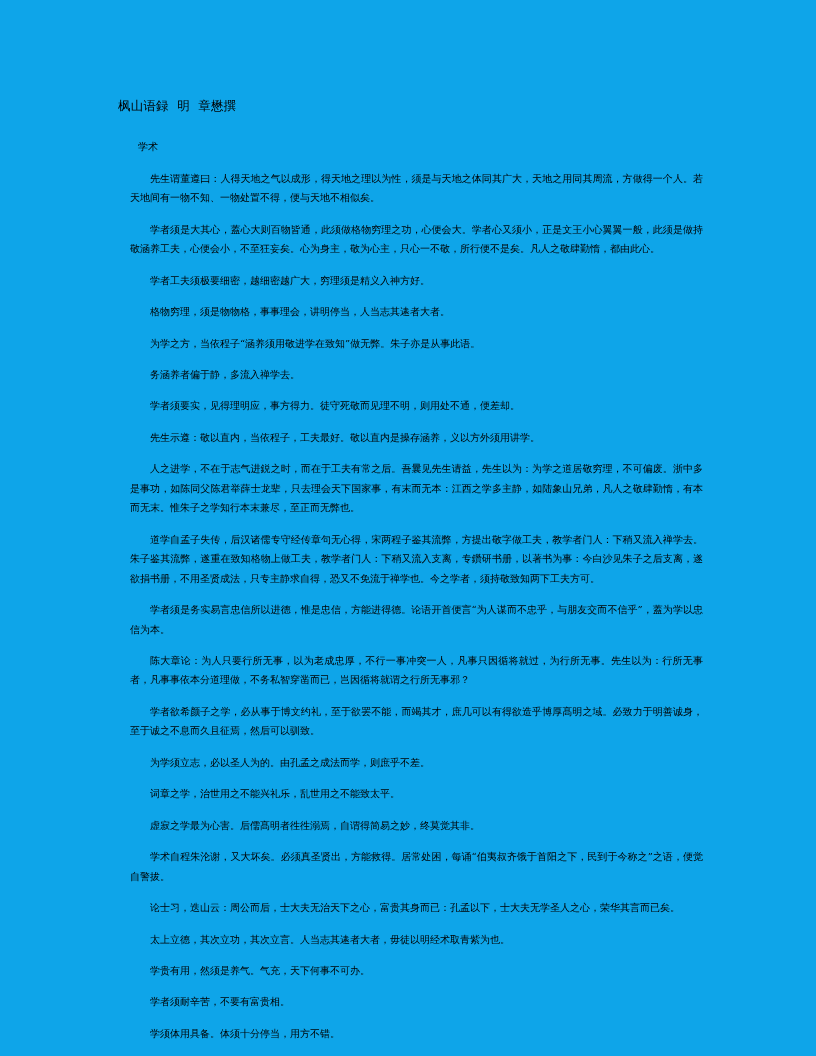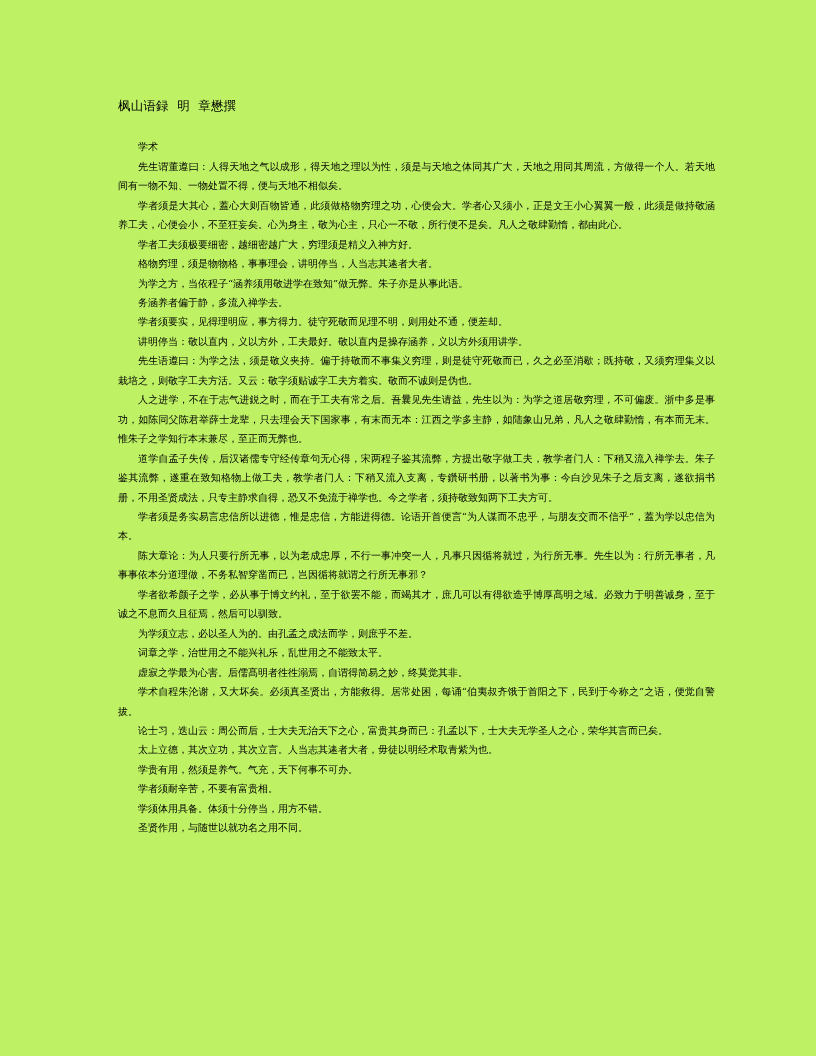--- a/index.html
+++ b/index.html
@@ -13,37 +13,37 @@
     font-family: "DejaVu Serif", "Liberation Serif", serif;
     color: #000000;
     -webkit-font-smoothing: antialiased;
   }
   .page {
     position: relative;
     width: 816px;
     height: 1056px;
     box-sizing: border-box;
     padding: 96px 101px 96px 118px;
-    background: #bef264;
+    background: #0ea5e9;
   }
   .doc-title {
     font-size: 12.5px;
     line-height: 1.55;
     margin: 0 0 22px 0;
     letter-spacing: 0.2px;
     white-space: pre;
   }
   .body-block {
     font-size: 10px;
     line-height: 19.45px;
     text-align: justify;
     text-justify: inter-ideograph;
   }
   .para {
-    margin: 0;
+    margin: 12px;
     text-indent: 2em;
     text-align: justify;
     text-justify: inter-ideograph;
     word-break: break-all;
   }
   .section-head {
     margin: 0;
     text-indent: 2em;
   }
 </style>
@@ -58,22 +58,21 @@
 
     <p class="section-head">学术</p>
 
     <p class="para">先生谓董遵曰：人得天地之气以成形，得天地之理以为性，须是与天地之体同其广大，天地之用同其周流，方做得一个人。若天地间有一物不知、一物处置不得，便与天地不相似矣。</p>
     <p class="para">学者须是大其心，蓋心大则百物皆通，此须做格物穷理之功，心便会大。学者心又须小，正是文王小心翼翼一般，此须是做持敬涵养工夫，心便会小，不至狂妄矣。心为身主，敬为心主，只心一不敬，所行便不是矣。凡人之敬肆勤惰，都由此心。</p>
     <p class="para">学者工夫须极要细密，越细密越广大，穷理须是精义入神方好。</p>
     <p class="para">格物穷理，须是物物格，事事理会，讲明停当，人当志其逺者大者。</p>
     <p class="para">为学之方，当依程子“涵养须用敬进学在致知”做无弊。朱子亦是从事此语。</p>
     <p class="para">务涵养者偏于静，多流入禅学去。</p>
     <p class="para">学者须要实，见得理明应，事方得力。徒守死敬而见理不明，则用处不通，便差却。</p>
-    <p class="para">讲明停当：敬以直内，义以方外，工夫最好。敬以直内是操存涵养，义以方外须用讲学。</p>
-    <p class="para">先生语遵曰：为学之法，须是敬义夹持。偏于持敬而不事集义穷理，则是徒守死敬而已，久之必至消歇；既持敬，又须穷理集义以栽培之，则敬字工夫方活。又云：敬字须贴诚字工夫方着实。敬而不诚则是伪也。</p>
+    <p class="para">先生示遵：敬以直内，当依程子，工夫最好。敬以直内是操存涵养，义以方外须用讲学。</p>
     <p class="para">人之进学，不在于志气进鋭之时，而在于工夫有常之后。吾曩见先生请益，先生以为：为学之道居敬穷理，不可偏废。浙中多是事功，如陈同父陈君举薛士龙辈，只去理会天下国家事，有末而无本：江西之学多主静，如陆象山兄弟，凡人之敬肆勤惰，有本而无末。惟朱子之学知行本末兼尽，至正而无弊也。</p>
     <p class="para">道学自孟子失传，后汉诸儒专守经传章句无心得，宋两程子鉴其流弊，方提出敬字做工夫，教学者门人：下稍又流入禅学去。朱子鉴其流弊，遂重在致知格物上做工夫，教学者门人：下稍又流入支离，专鑽研书册，以著书为事：今白沙见朱子之后支离，遂欲捐书册，不用圣贤成法，只专主静求自得，恐又不免流于禅学也。今之学者，须持敬致知两下工夫方可。</p>
     <p class="para">学者须是务实易言忠信所以进德，惟是忠信，方能进得德。论语开首便言“为人谋而不忠乎，与朋友交而不信乎”，蓋为学以忠信为本。</p>
     <p class="para">陈大章论：为人只要行所无事，以为老成忠厚，不行一事冲突一人，凡事只因循将就过，为行所无事。先生以为：行所无事者，凡事事依本分道理做，不务私智穿凿而已，岂因循将就谓之行所无事邪？</p>
     <p class="para">学者欲希颜子之学，必从事于博文约礼，至于欲罢不能，而竭其才，庶几可以有得欲造乎博厚髙明之域。必致力于明善诚身，至于诚之不息而久且征焉，然后可以驯致。</p>
     <p class="para">为学须立志，必以圣人为的。由孔孟之成法而学，则庶乎不差。</p>
     <p class="para">词章之学，治世用之不能兴礼乐，乱世用之不能致太平。</p>
     <p class="para">虚寂之学最为心害。后儒髙明者徃徃溺焉，自谓得简易之妙，终莫觉其非。</p>
     <p class="para">学术自程朱沦谢，又大坏矣。必须真圣贤出，方能救得。居常处困，每诵“伯夷叔齐饿于首阳之下，民到于今称之”之语，便觉自警拔。</p>
     <p class="para">论士习，迭山云：周公而后，士大夫无治天下之心，富贵其身而已：孔孟以下，士大夫无学圣人之心，荣华其言而已矣。</p>

